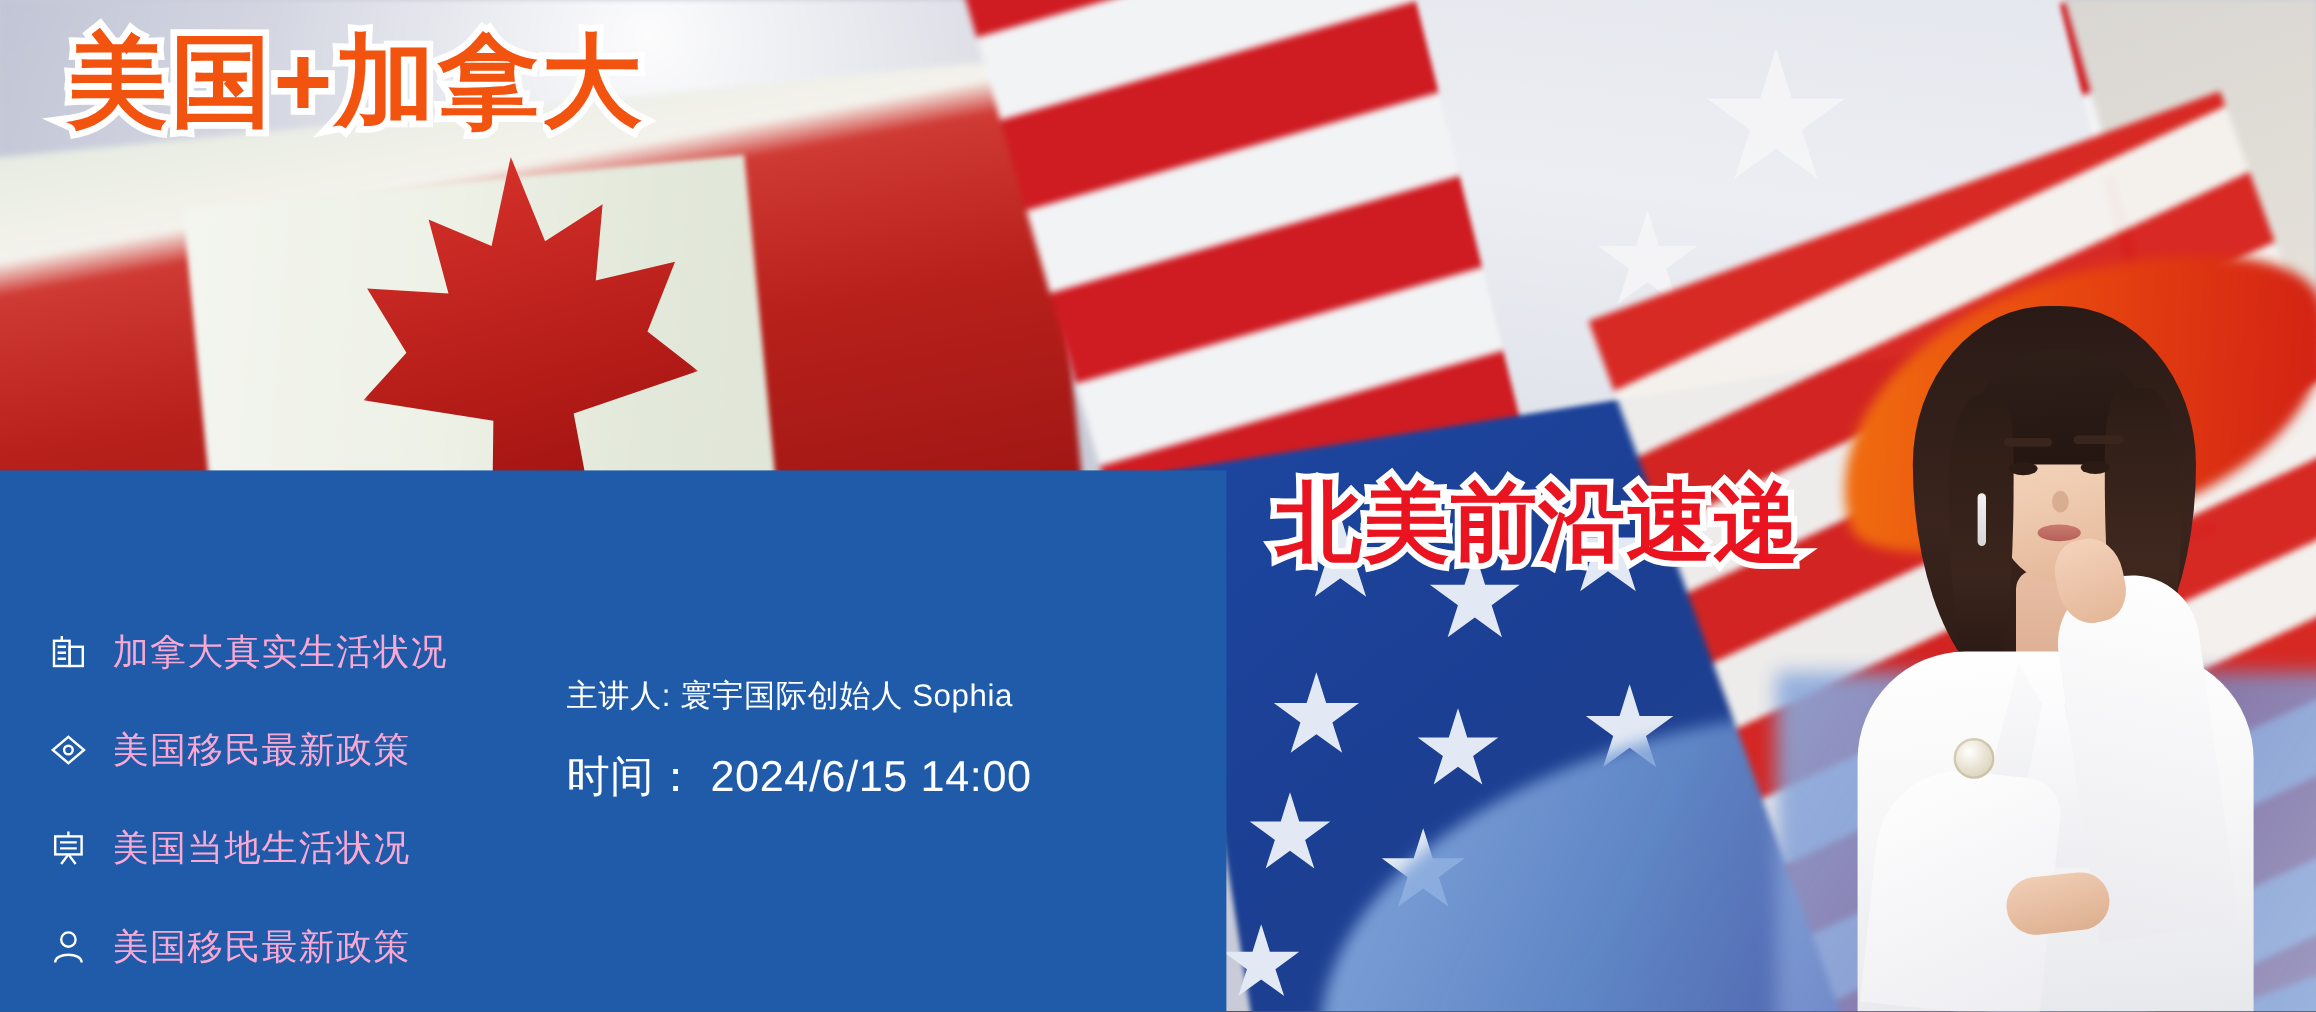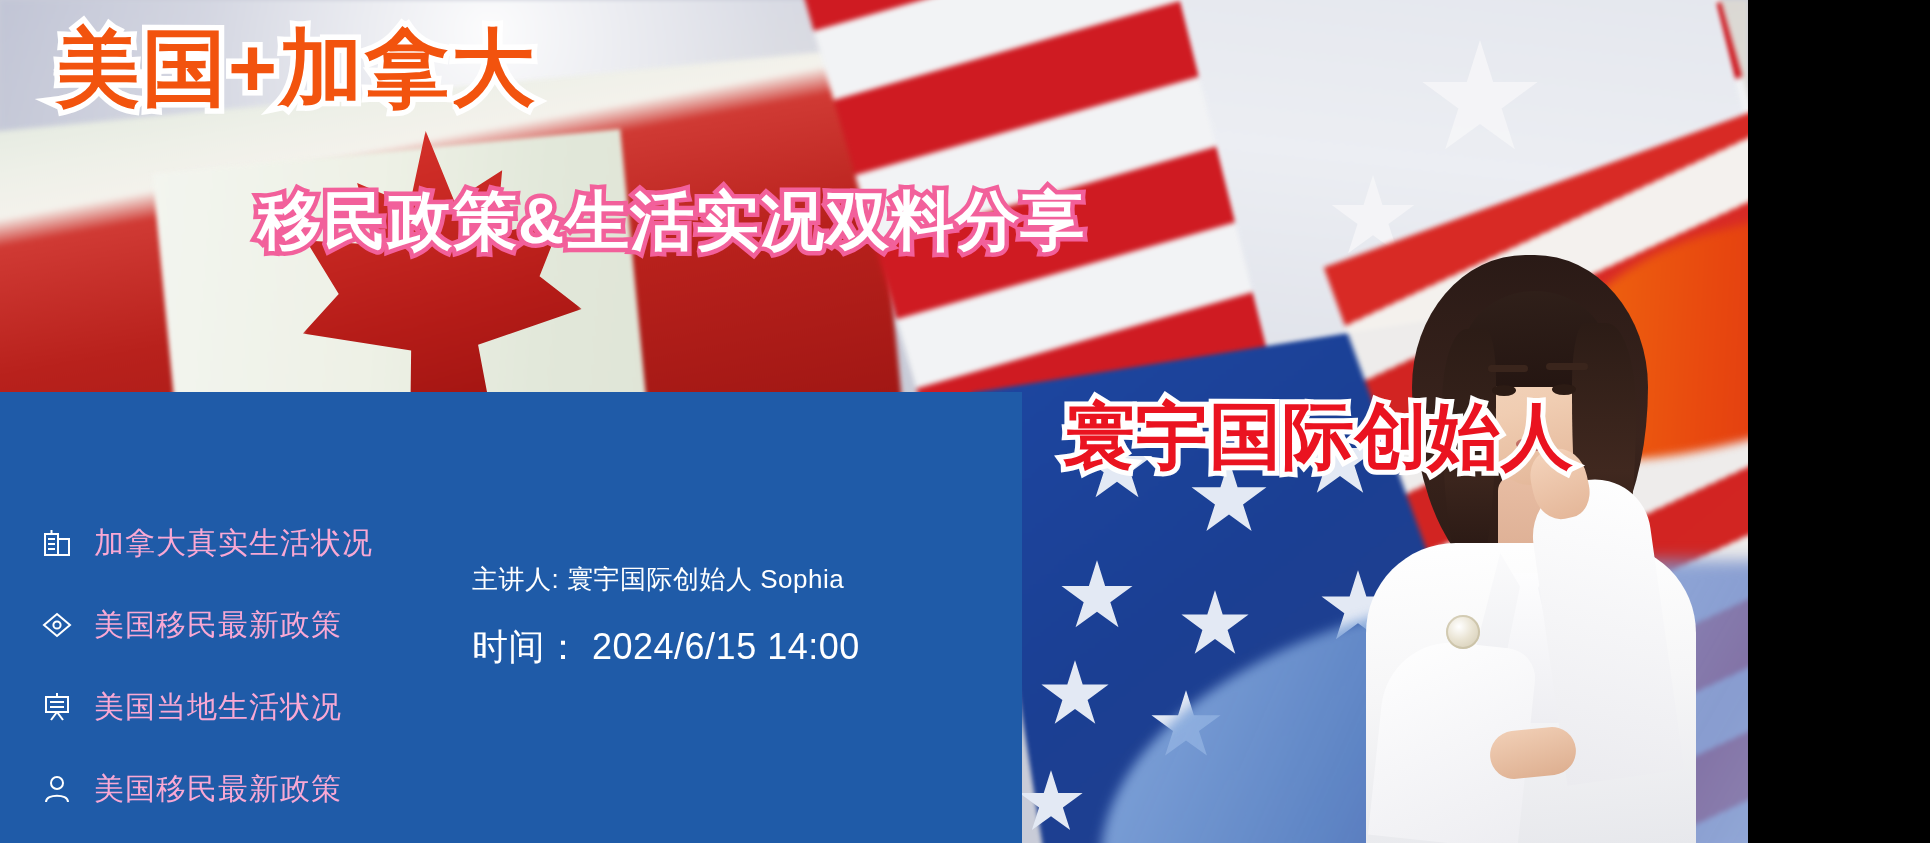--- a/index.html
+++ b/index.html
@@ -2,21 +2,21 @@
 <html><head>
 <meta charset="utf-8">
 <style>
   html, body {
     margin: 0;
     padding: 0;
     background: #000;
   }
   #poster {
     position: relative;
-    width: 1748px;
+    width: 1930px;
     height: 843px;
     overflow: hidden;
     font-family: "Liberation Sans", "DejaVu Sans", sans-serif;
     background: #c9ccd8;
   }
 
   
   .bg-layer { position: absolute; inset: 0; overflow: hidden; }
 
   
@@ -395,23 +395,22 @@
     <div class="p-lapel-r"></div>
     <div class="p-arm-l"></div>
     <div class="p-arm-r"></div>
     <div class="p-brooch"></div>
     <div class="p-hand-chin"></div>
     <div class="p-hand-fold"></div>
   </div>
 
   <div class="title-main">美国+加拿大</div>
 
-  <div class="title-sub">移民政策&amp;生活实况双料分享</div>
-
-  <div class="title-badge">寰宇国际创始人</div>
+
+  <div class="title-badge">北美前沿速递</div>
 
   <div class="info-panel">
 
 
     <div class="bullet-list">
 
       <div class="bullet-row">
         <span class="bullet-icon">
           <svg viewBox="0 0 36 36" fill="none" stroke="#ffffff" stroke-width="2">
             <rect x="6" y="9" width="13" height="21"></rect>

